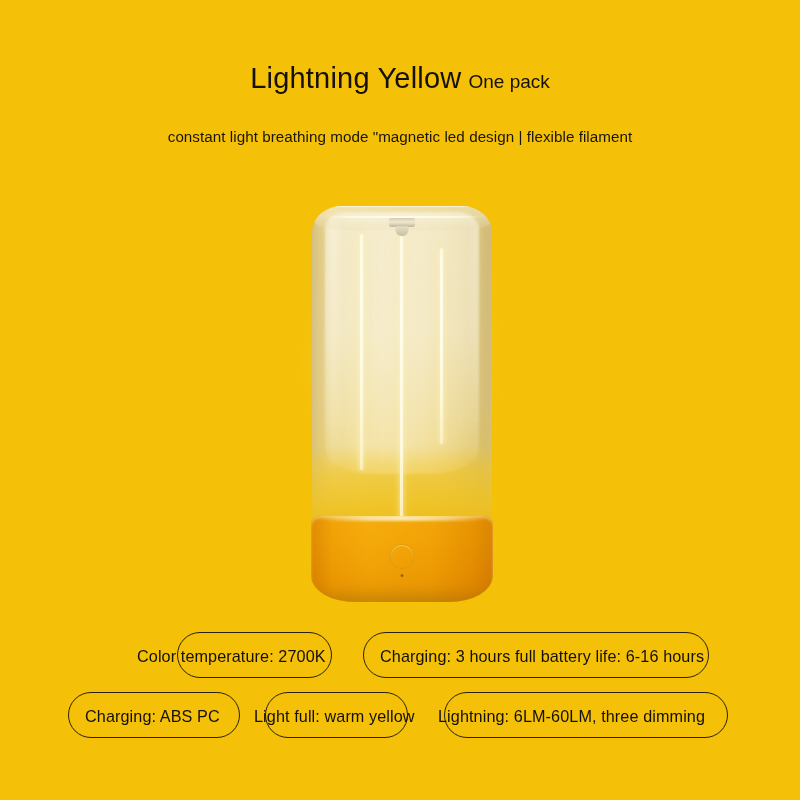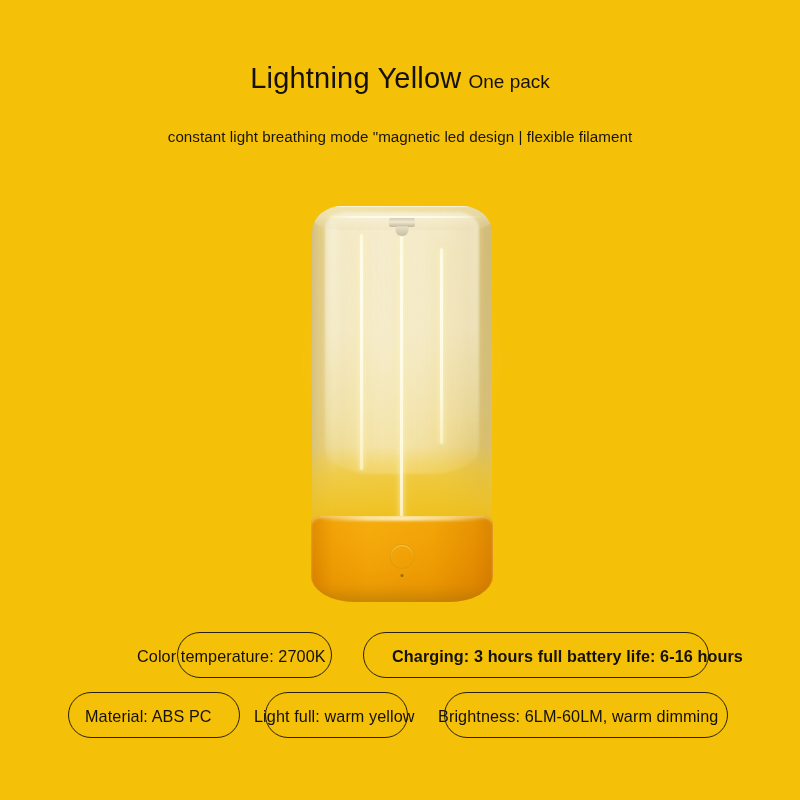--- a/index.html
+++ b/index.html
@@ -240,21 +240,21 @@
     transform:translateY(-50%);
     white-space:nowrap;
     font-size:16.2px;
     color:#14100a;
     letter-spacing:.1px;
   }
   
   #pill-color-temp{left:136px;width:155px;}
   #txt-color-temp{left:96px;}
   #pill-charging{left:322px;width:346px;}
-  #txt-charging{left:351px;font-weight:bold;}
+  #txt-charging{left:339px;}
   
   #pill-material{left:68px;width:172px;}
   #txt-material{left:85px;}
   #pill-lightcolor{left:265px;width:143px;}
   #txt-lightcolor{left:254px;}
   #pill-brightness{left:444px;width:284px;}
   #txt-brightness{left:438px;}
 </style>
 </head>
 <body>
@@ -298,22 +298,22 @@
   <div class="pill-row" id="row1">
     <div class="pill" id="pill-color-temp"></div>
     <span class="pill-text" id="txt-color-temp">Color temperature: 2700K</span>
 
     <div class="pill" id="pill-charging"></div>
     <span class="pill-text" id="txt-charging">Charging: 3 hours full battery life: 6-16 hours</span>
   </div>
 
   <div class="pill-row" id="row2">
     <div class="pill" id="pill-material"></div>
-    <span class="pill-text" id="txt-material">Material: ABS PC</span>
+    <span class="pill-text" id="txt-material">Charging: ABS PC</span>
 
     <div class="pill" id="pill-lightcolor"></div>
     <span class="pill-text" id="txt-lightcolor">Light full: warm yellow</span>
 
     <div class="pill" id="pill-brightness"></div>
-    <span class="pill-text" id="txt-brightness">Brightness: 6LM-60LM, warm dimming</span>
+    <span class="pill-text" id="txt-brightness">Lightning: 6LM-60LM, three dimming</span>
   </div>
 
 </div>
 
 </body></html>

